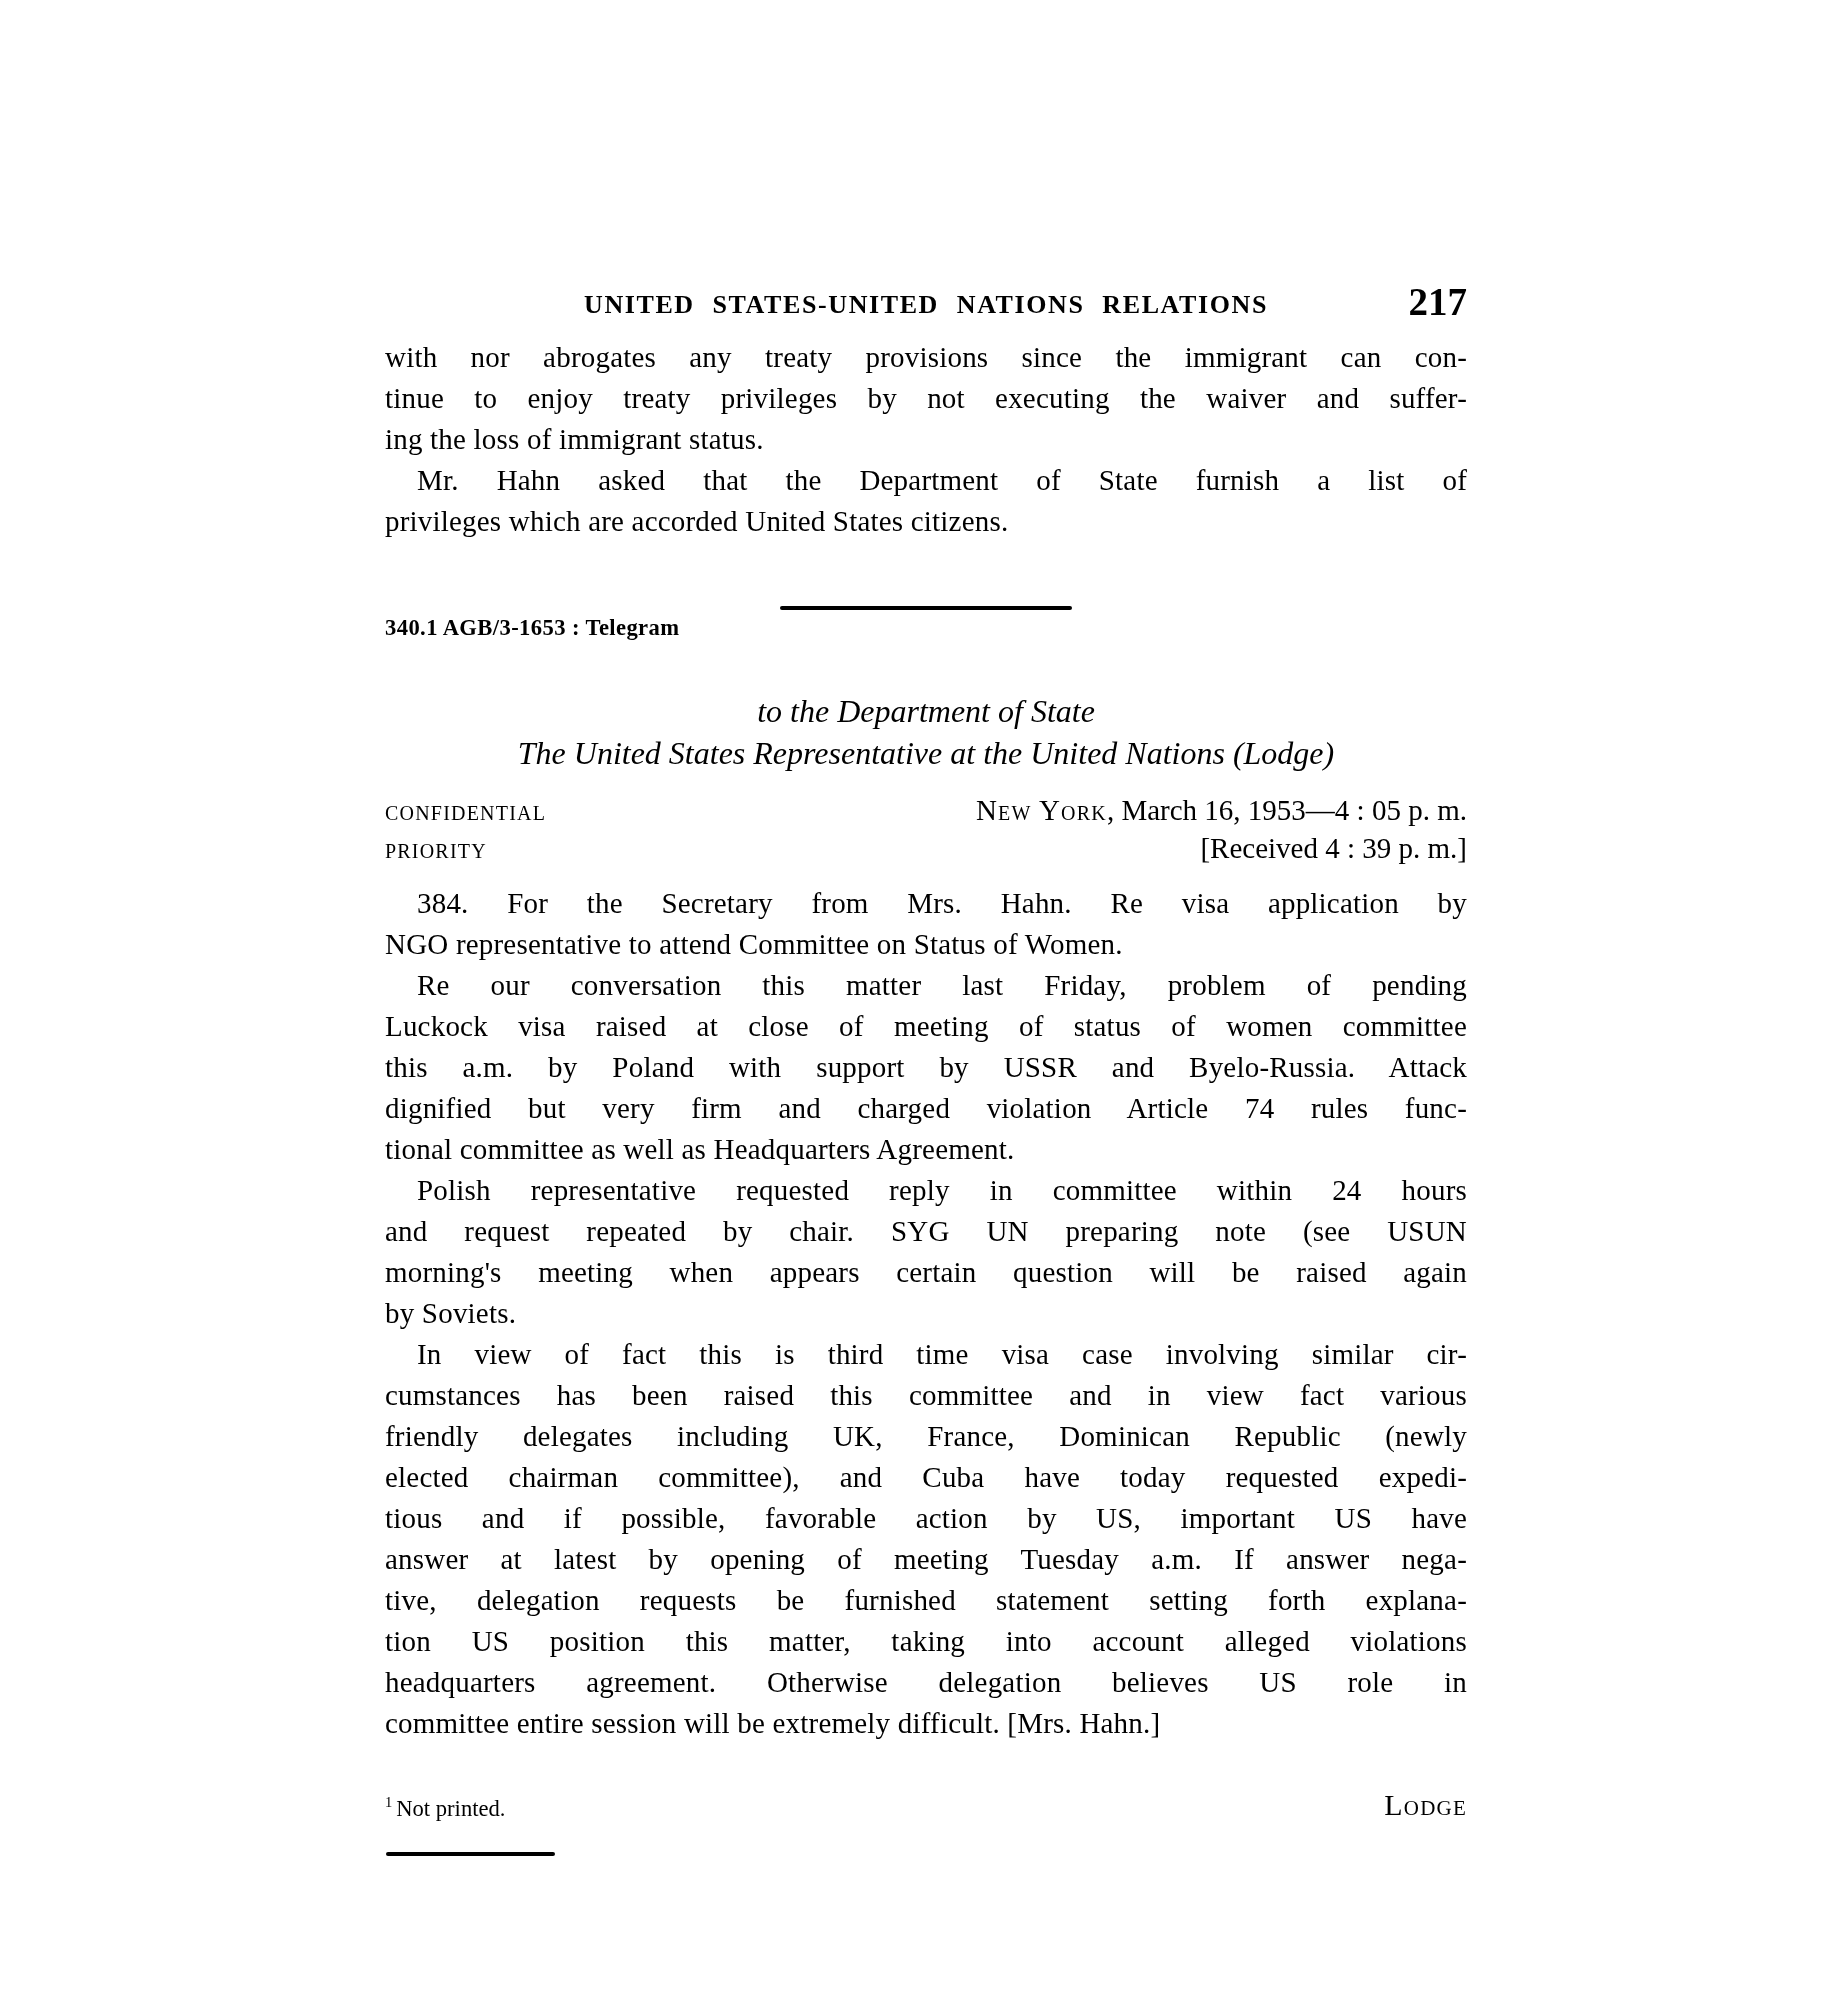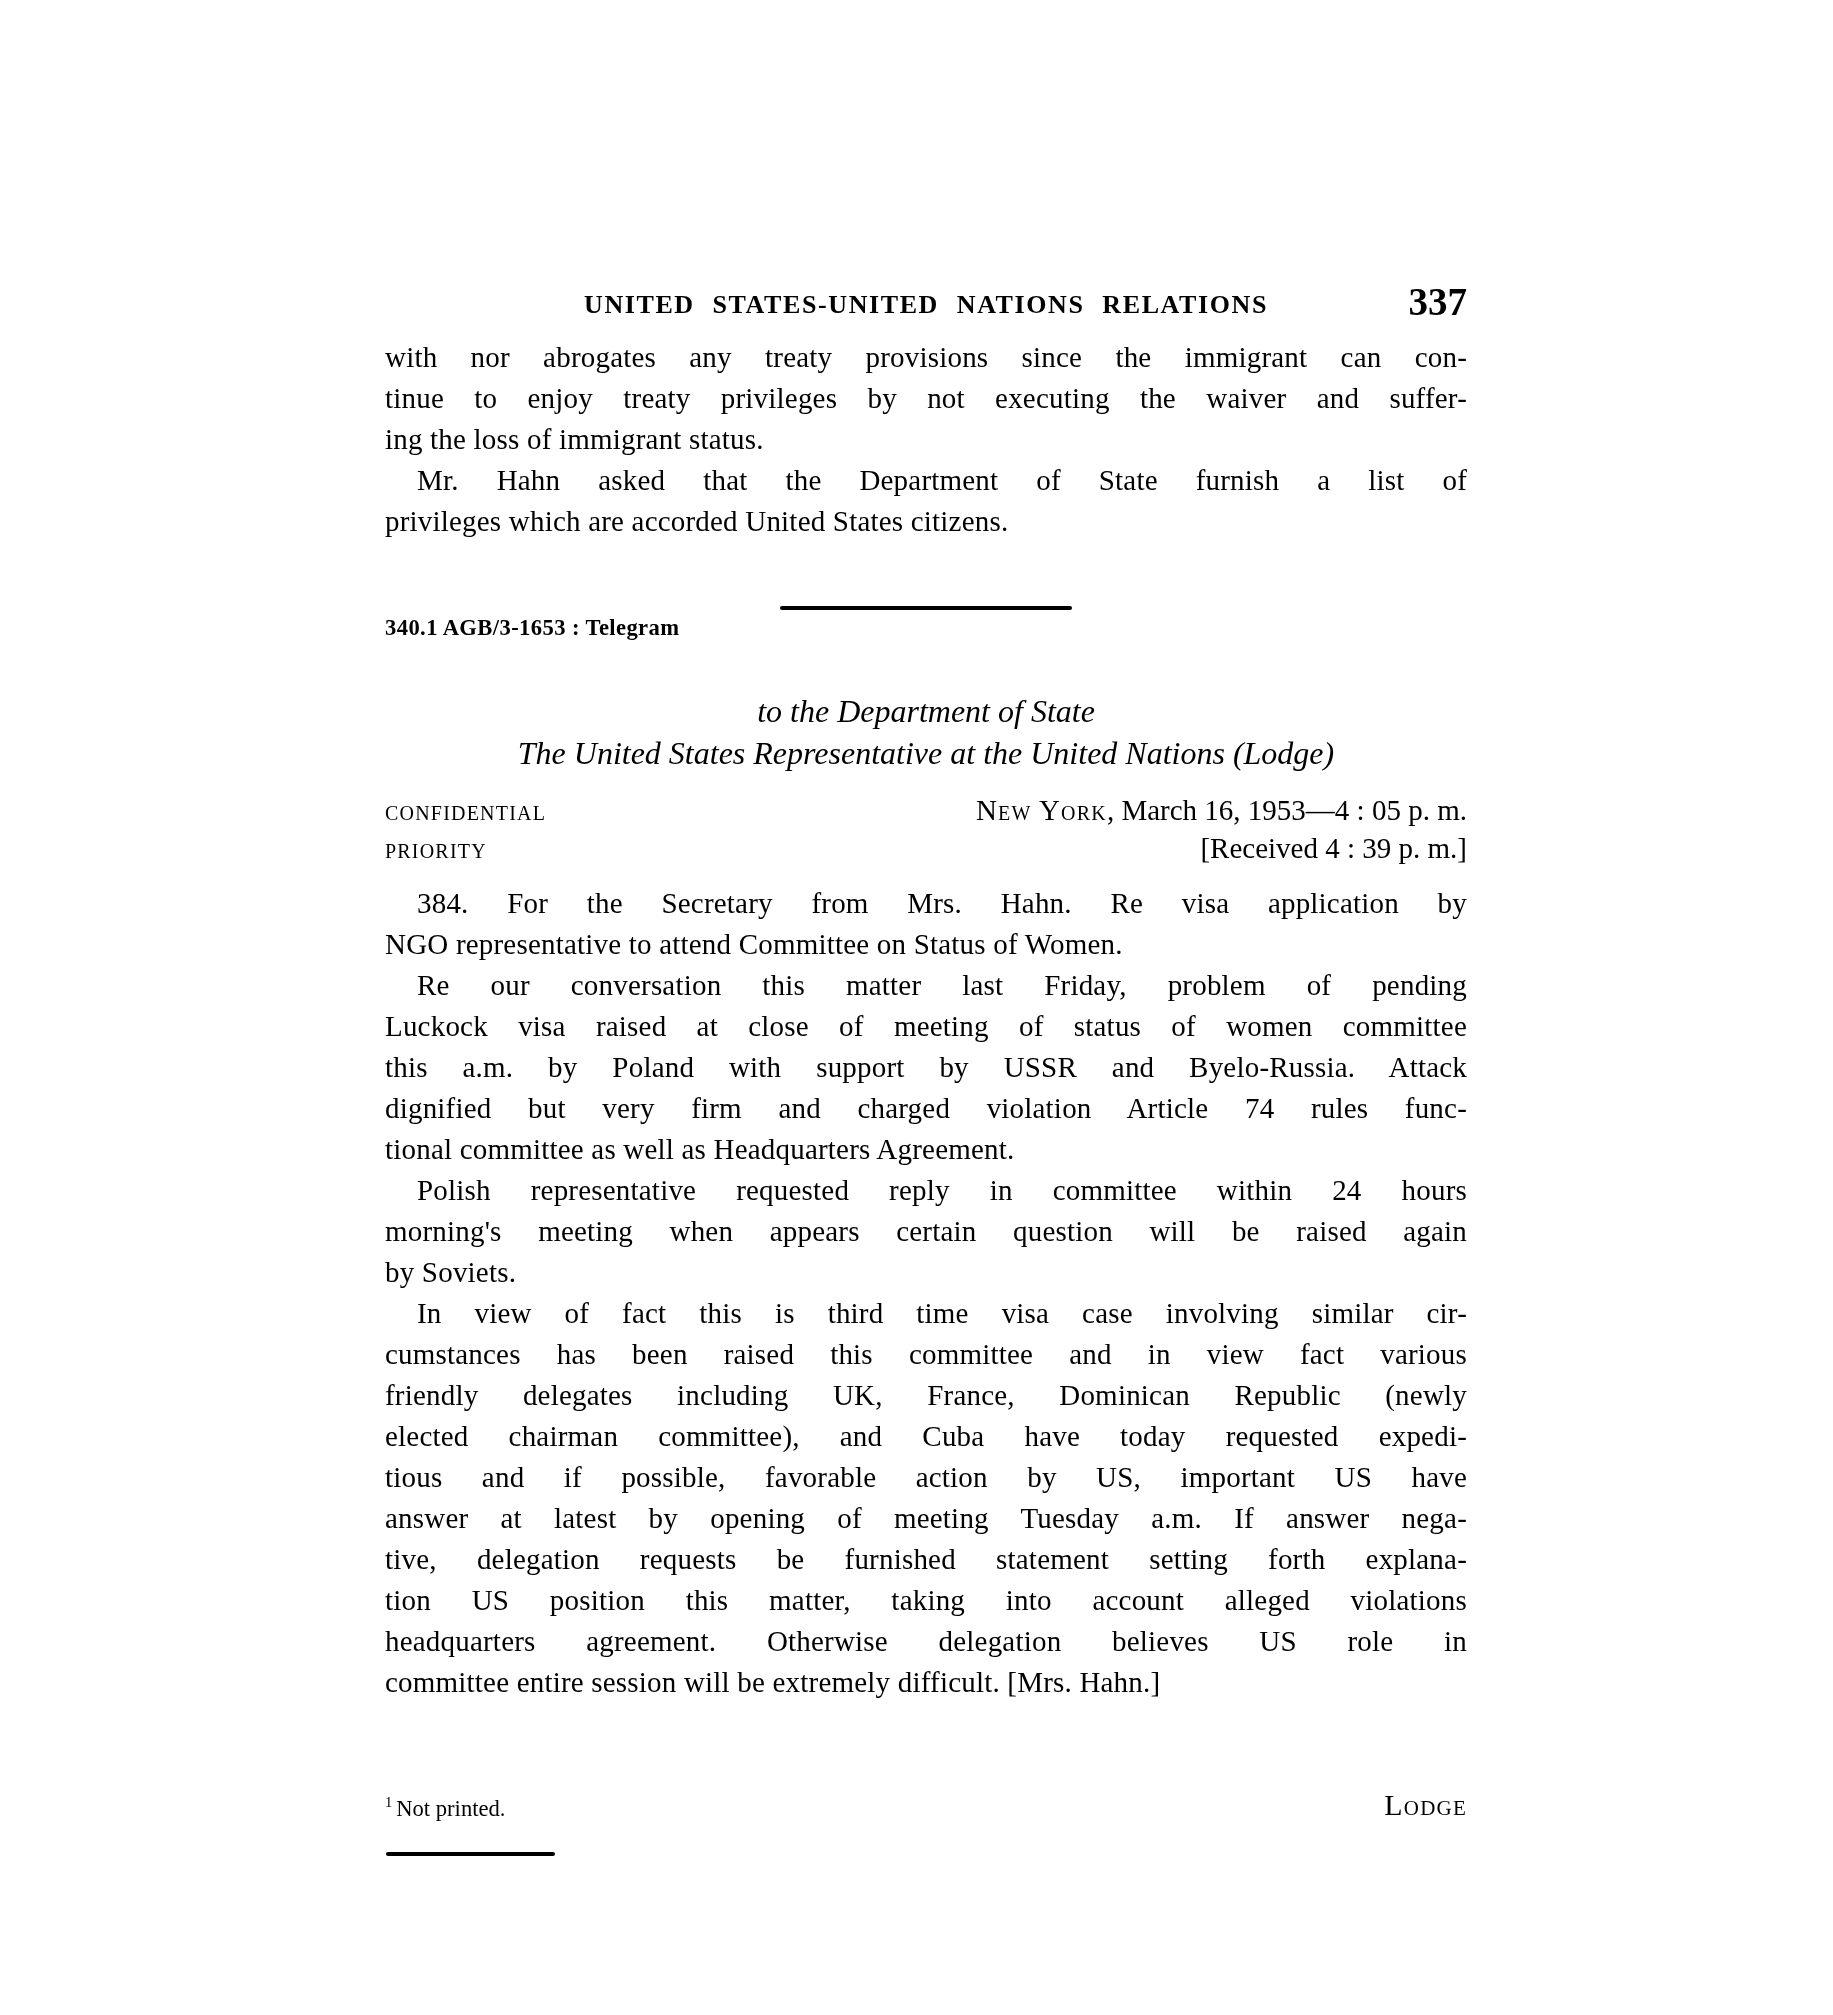--- a/index.html
+++ b/index.html
@@ -112,21 +112,21 @@
     margin-right: 4px;
   }
 </style>
 </head>
 <body>
 
 <div class="page">
 
   <header class="col running-head">
     <div class="running-title">UNITED STATES-UNITED NATIONS RELATIONS</div>
-    <div class="page-number">337</div>
+    <div class="page-number">217</div>
   </header>
 
   <section class="col intro bodytext">
     <div class="j">with nor abrogates any treaty provisions since the immigrant can con-</div>
     <div class="j">tinue to enjoy treaty privileges by not executing the waiver and suffer-</div>
     <div class="e">ing the loss of immigrant status.</div>
     <div class="j ind">Mr. Hahn asked that the Department of State furnish a list of</div>
     <div class="e">privileges which are accorded United States citizens.</div>
   </section>
 
@@ -151,20 +151,21 @@
 
   <section class="col tbody bodytext">
     <div class="j ind">384. For the Secretary from Mrs. Hahn. Re visa application by</div>
     <div class="e">NGO representative to attend Committee on Status of Women.</div>
     <div class="j ind">Re our conversation this matter last Friday, problem of pending</div>
     <div class="j">Luckock visa raised at close of meeting of status of women committee</div>
     <div class="j">this a.m. by Poland with support by USSR and Byelo-Russia. Attack</div>
     <div class="j">dignified but very firm and charged violation Article 74 rules func-</div>
     <div class="e">tional committee as well as Headquarters Agreement.</div>
     <div class="j ind">Polish representative requested reply in committee within 24 hours</div>
+    <div class="j">and request repeated by chair. SYG UN preparing note (see USUN</div>
     <div class="j">morning's meeting when appears certain question will be raised again</div>
     <div class="e">by Soviets.</div>
     <div class="j ind">In view of fact this is third time visa case involving similar cir-</div>
     <div class="j">cumstances has been raised this committee and in view fact various</div>
     <div class="j">friendly delegates including UK, France, Dominican Republic (newly</div>
     <div class="j">elected chairman committee), and Cuba have today requested expedi-</div>
     <div class="j">tious and if possible, favorable action by US, important US have</div>
     <div class="j">answer at latest by opening of meeting Tuesday a.m. If answer nega-</div>
     <div class="j">tive, delegation requests be furnished statement setting forth explana-</div>
     <div class="j">tion US position this matter, taking into account alleged violations</div>

